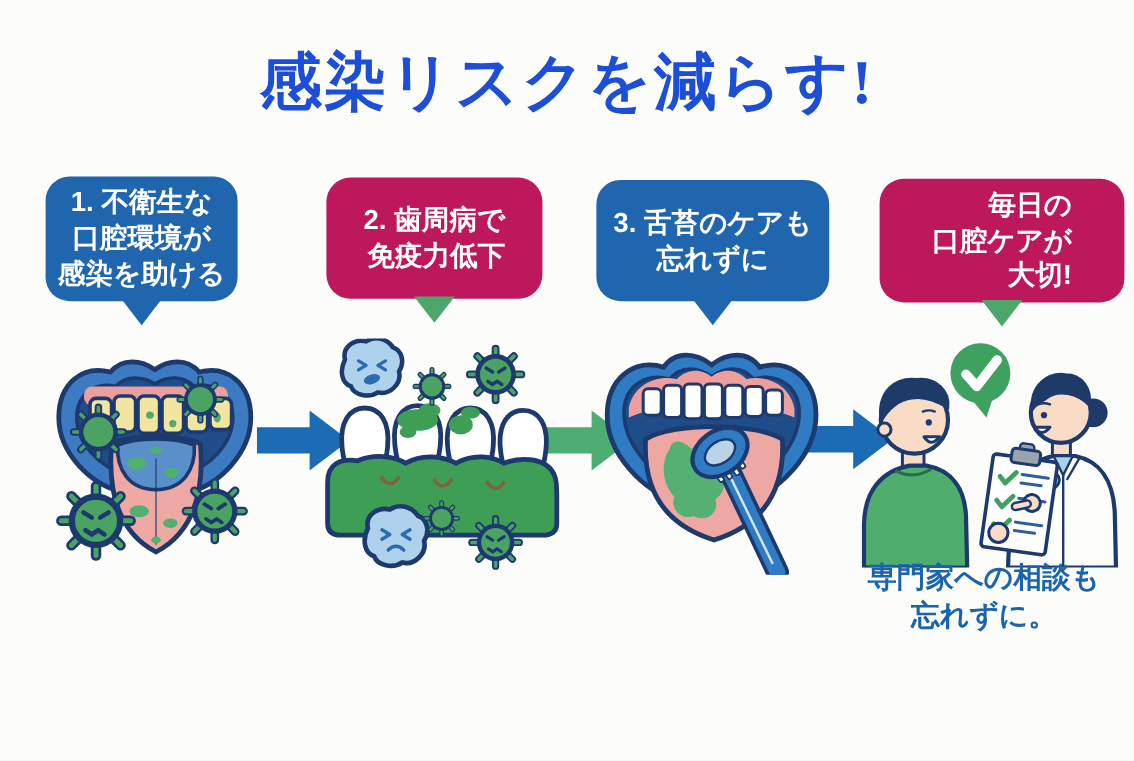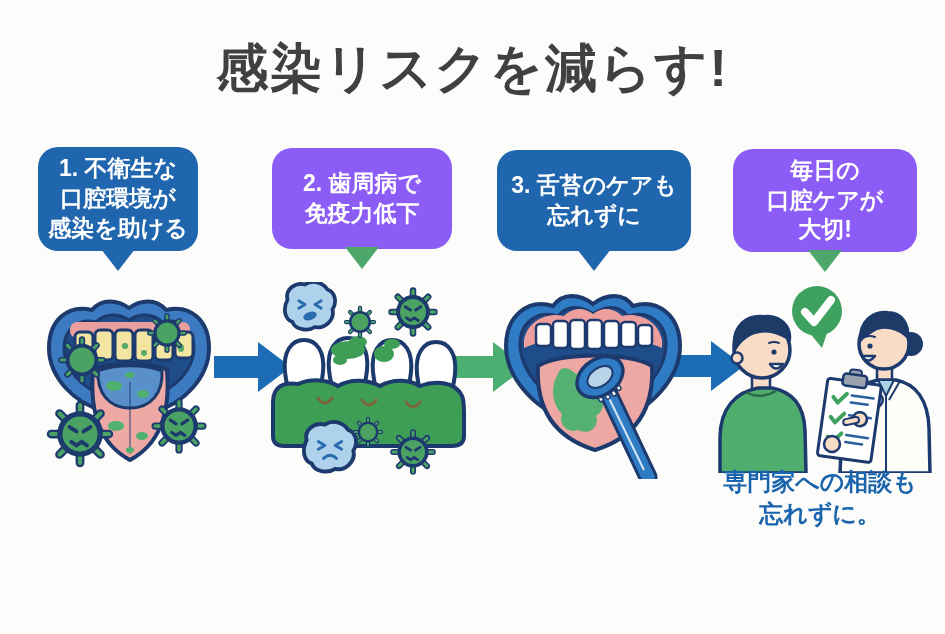--- a/index.html
+++ b/index.html
@@ -2,34 +2,34 @@
 <html><head>
 <meta charset="utf-8">
 <style>
   html,body{margin:0;padding:0;background:#e9e9e9;}
   .canvas{
     position:relative;width:945px;height:634px;background:#fcfcfa;overflow:hidden;
     font-family:"Liberation Sans","DejaVu Sans",sans-serif;
   }
   .title{
     position:absolute;top:34px;left:0;width:945px;text-align:center;
-    font-size:52px;font-weight:900;color:#404040;letter-spacing:2px;
+    font-size:52px;font-weight:900;color:#1d4ed8;letter-spacing:2px;font-family:Liberation Serif, serif;
   }
   .bubble{
     position:absolute;border-radius:20px;display:flex;align-items:center;justify-content:center;
     text-align:center;color:#fff;font-weight:800;font-size:23px;line-height:1.3;
   }
   .bubble .txt{white-space:pre-line;}
   .bubble .tail{
     position:absolute;bottom:-20px;left:50%;transform:translateX(-50%);
     width:0;height:0;border-left:17px solid transparent;border-right:17px solid transparent;
   }
   .bubble.blue{background:#1f66ae;}
   .bubble.blue .tail{border-top:22px solid #1f66ae;}
-  .bubble.green{background:#8b5cf6;}
+  .bubble.green{background:#be185d;text-align:right;}
   .bubble.green .tail{border-top:22px solid #4da76b;}
   .illus{position:absolute;}
   .arrow{position:absolute;}
   .footnote{
     position:absolute;left:690px;top:466px;width:260px;text-align:center;
     font-size:24px;font-weight:800;color:#1a64ad;line-height:1.32;white-space:pre-line;
   }
 </style>
 </head>
 <body>
@@ -47,21 +47,21 @@
   <div class="bubble green" style="left:272px;top:148px;width:180px;height:101px;">
     <span class="txt">2. 歯周病で
 免疫力低下</span>
     <span class="tail"></span>
   </div>
   <div class="bubble blue" style="left:497px;top:150px;width:194px;height:101px;">
     <span class="txt">3. 舌苔のケアも
 忘れずに</span>
     <span class="tail"></span>
   </div>
-  <div class="bubble green" style="left:733px;top:149px;width:184px;height:103px;">
+  <div class="bubble green" style="left:733px;top:149px;width:204px;height:103px;">
     <span class="txt">毎日の
 口腔ケアが
 大切!</span>
     <span class="tail"></span>
   </div>
 
   <svg class="arrow" style="left:214px;top:342px;" width="78" height="50" viewBox="0 0 78 50">
     <polygon points="0,14 44,14 44,0 77,25 44,50 44,36 0,36" fill="#1b6cb5"></polygon>
   </svg>
   <svg class="arrow" style="left:449px;top:342px;" width="78" height="50" viewBox="0 0 78 50">

